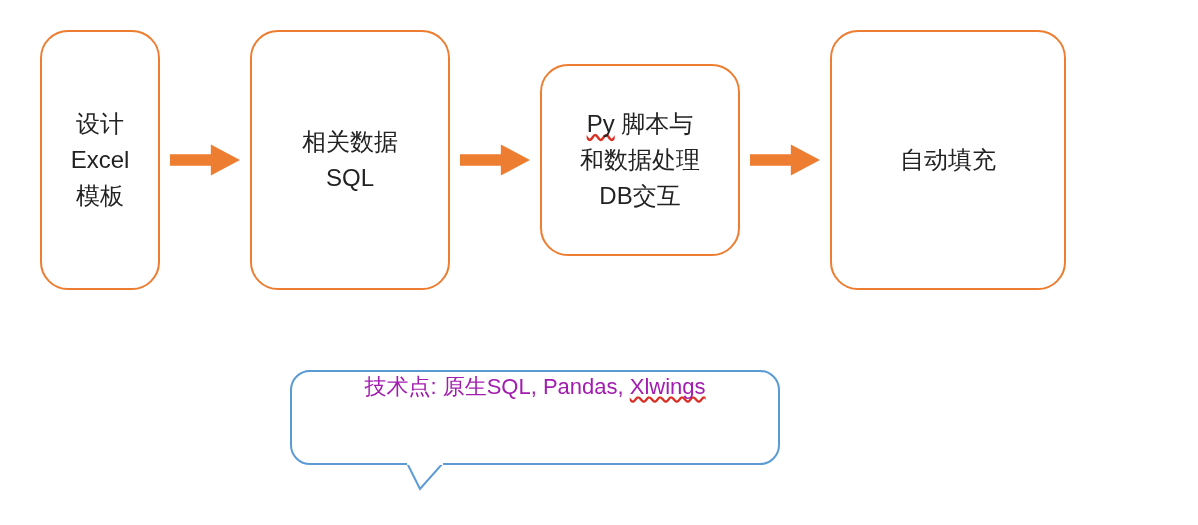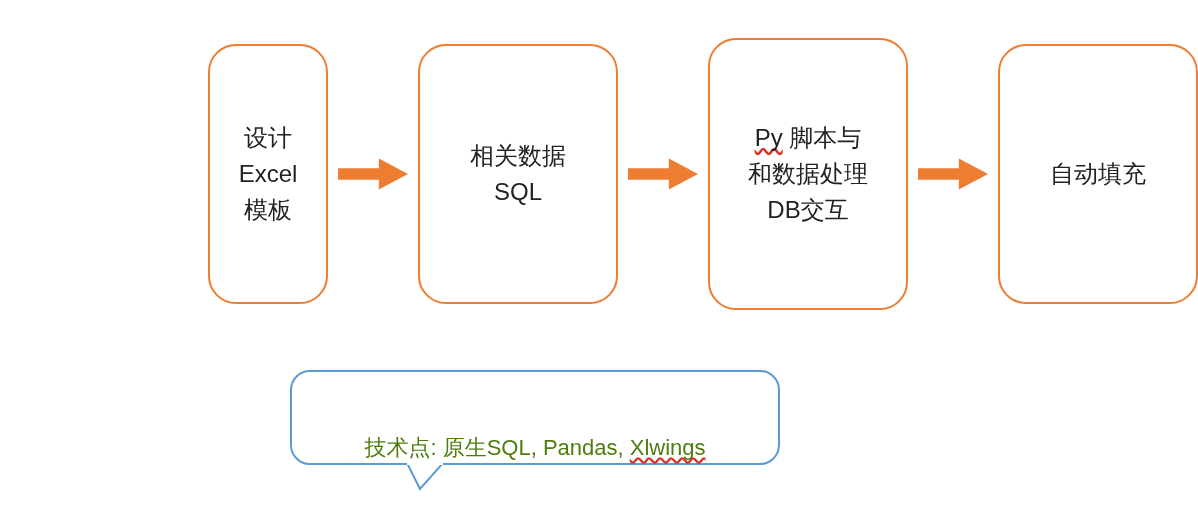--- a/index.html
+++ b/index.html
@@ -6,63 +6,62 @@
     body {
       width: 1198px;
       height: 525px;
       background: #ffffff;
       font-family: "Microsoft YaHei", "PingFang SC", Arial, sans-serif;
       position: relative;
     }
     .flow-container {
       display: flex;
       align-items: center;
-      padding-top: 38px;
+      padding-top: 30px;
       padding-left: 40px;
-      justify-content: flex-end;
     }
     .node {
       border: 2px solid #ED7D31;
       border-radius: 28px;
       display: flex;
       flex-direction: column;
       align-items: center;
       justify-content: center;
       text-align: center;
       font-size: 24px;
       color: #222;
       background: #fff;
       line-height: 1.5;
     }
     .node-1 { width: 120px; height: 260px; }
     .node-2 { width: 200px; height: 260px; }
-    .node-3 { width: 200px; height: 272px; }
-    .node-4 { width: 200px; height: 260px; }
+    .node-3 { width: 200px; height: 192px; }
+    .node-4 { width: 236px; height: 260px; }
     .arrow {
       width: 70px;
       display: flex;
       align-items: center;
       justify-content: center;
       margin: 0 10px;
     }
     .arrow svg { display: block; }
     .callout {
       position: absolute;
       left: 290px;
       top: 370px;
       width: 490px;
       height: 95px;
       border: 2px solid #5B9BD5;
       border-radius: 20px;
       background: #fff;
       display: flex;
-      align-items: flex-end;
+      align-items: flex-start;
       justify-content: center;
       font-size: 22px;
-      color: #4d7c0f;
+      color: #a21caf;
     }
     .callout-tail {
       position: absolute;
       left: 405px;
       top: 463px;
       width: 40px;
       height: 30px;
     }
     .squiggle {
       text-decoration: underline wavy #d93025;

